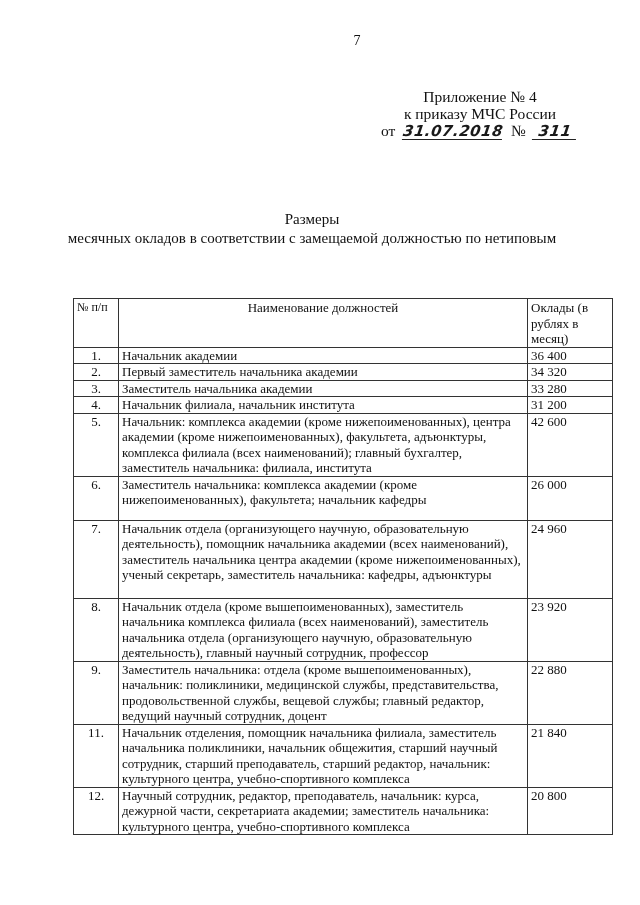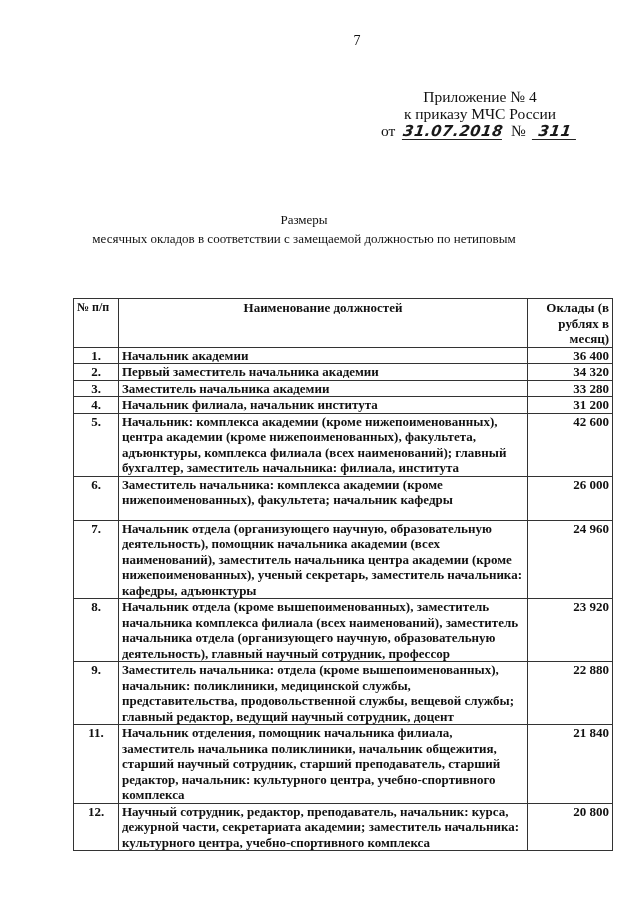--- a/index.html
+++ b/index.html
@@ -9,33 +9,33 @@
       overflow: hidden;
     }
     .page-num { position: absolute; top: 33px; left: 0; width: 714px; text-align: center; font-size: 14px; }
     .appendix { position: absolute; left: 370px; top: 76px; width: 220px; text-align: center; font-size: 15.5px; line-height: 17px; margin-top: 12px; }
     .appendix .line { display: block; white-space: nowrap; }
     .appendix .order-line { text-align: left; padding-left: 11px; }
     .hw { font-family: "DejaVu Sans", sans-serif; font-style: italic; font-weight: bold; font-size: 15px; letter-spacing: 0.5px;
           display: inline-block; border-bottom: 1px solid #222; line-height: 15px; color:#1a1a1a; transform: skewX(-8deg); }
     .hw.date { width: 100px; text-align: center; margin: 0 4px; }
     .hw.num { width: 44px; text-align: center; margin-left: 3px; }
-    .title { position: absolute; left: 44px; top: 210px; width: 520px; text-align: center; font-size: 13px; line-height: 19px; }
+    .title { position: absolute; left: 52px; top: 210px; width: 520px; text-align: center; font-size: 15px; line-height: 19px; }
     .title .line { display: block; white-space: nowrap; }
     table.salaries {
       position: absolute; left: 73px; top: 298px; width: 540px;
       border-collapse: collapse; font-size: 13px; line-height: 15.5px;
     }
     table.salaries td, table.salaries th {
-      border: 1px solid #333; vertical-align: top; padding: 0 3px; font-weight: bold; margin-left: 12px;
+      border: 1px solid #333; vertical-align: top; padding: 0 3px; font-weight: normal; margin-left: 12px;
     }
     table.salaries th { padding-top: 1px; }
     .c-num { width: 38px; text-align: center; }
     .c-name { width: 402px; text-align: left; }
-    .c-sal { width: 78px; text-align: right; }
+    .c-sal { width: 78px; text-align: left; }
     th.c-num { text-align: left; font-size: 12px; }
     th.c-name { text-align: center; }
     tr.h { height: 46px; }
     tr.r1 { height: 15px; } tr.r2 { height: 16px; } tr.r3 { height: 16px; } tr.r4 { height: 15px; }
     tr.r5 { height: 57px; } tr.r6 { height: 44px; } tr.r7 { height: 78px; } tr.r8 { height: 58px; }
     tr.r9 { height: 62px; } tr.r10 { height: 15px; } tr.r11 { height: 60px; } tr.r12 { height: 42px; }
     td.c-name { padding-left: 6px; }
   </style>
 </head>
 <body>

